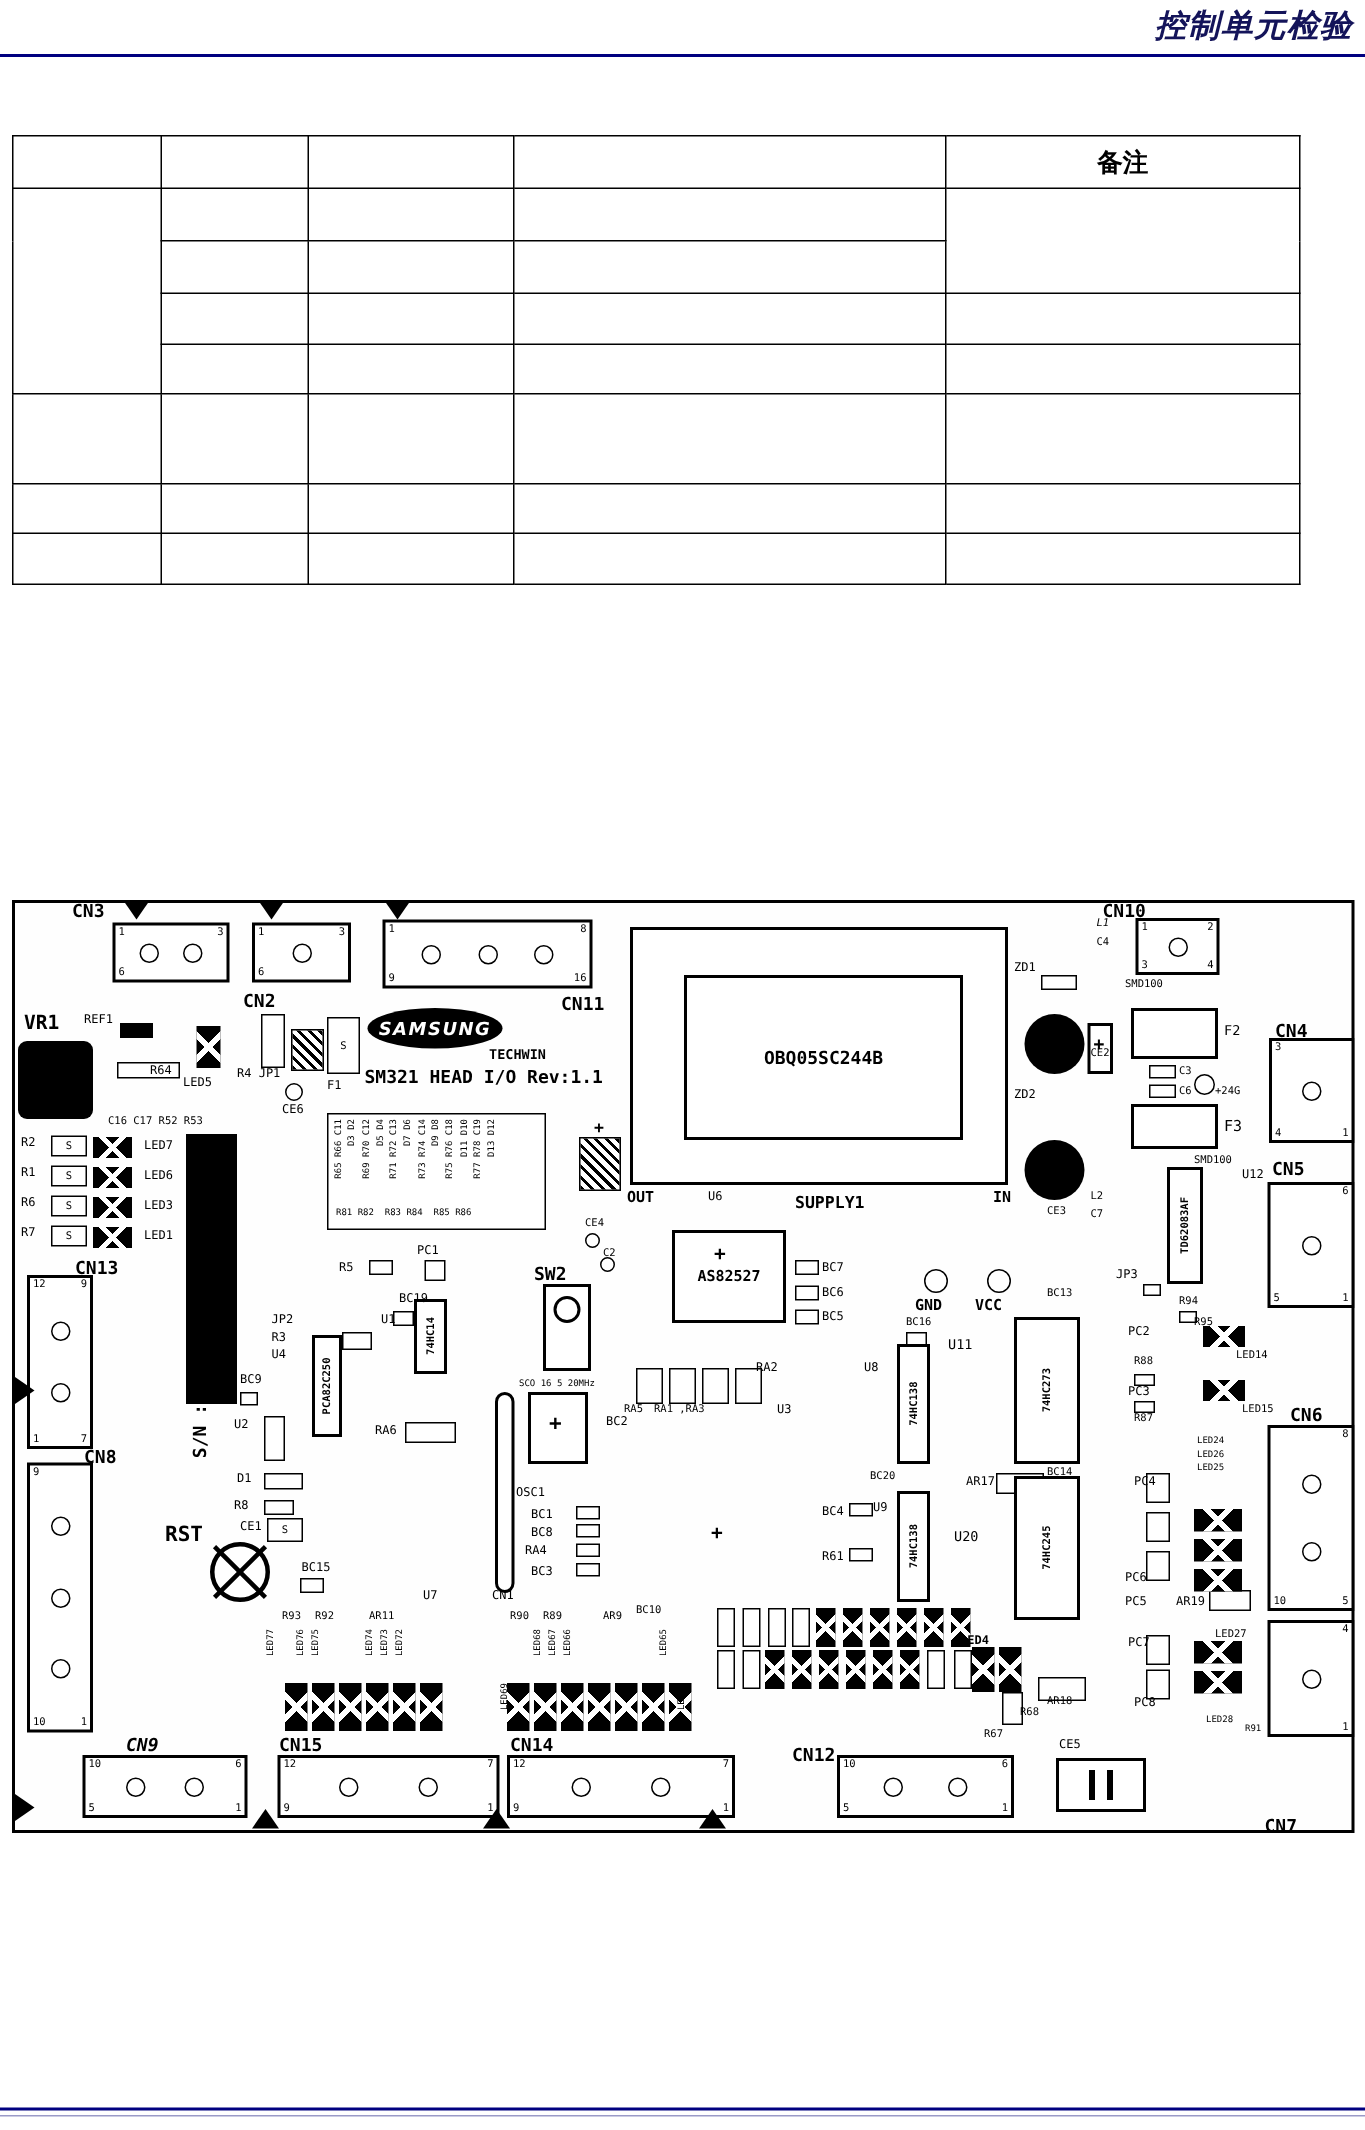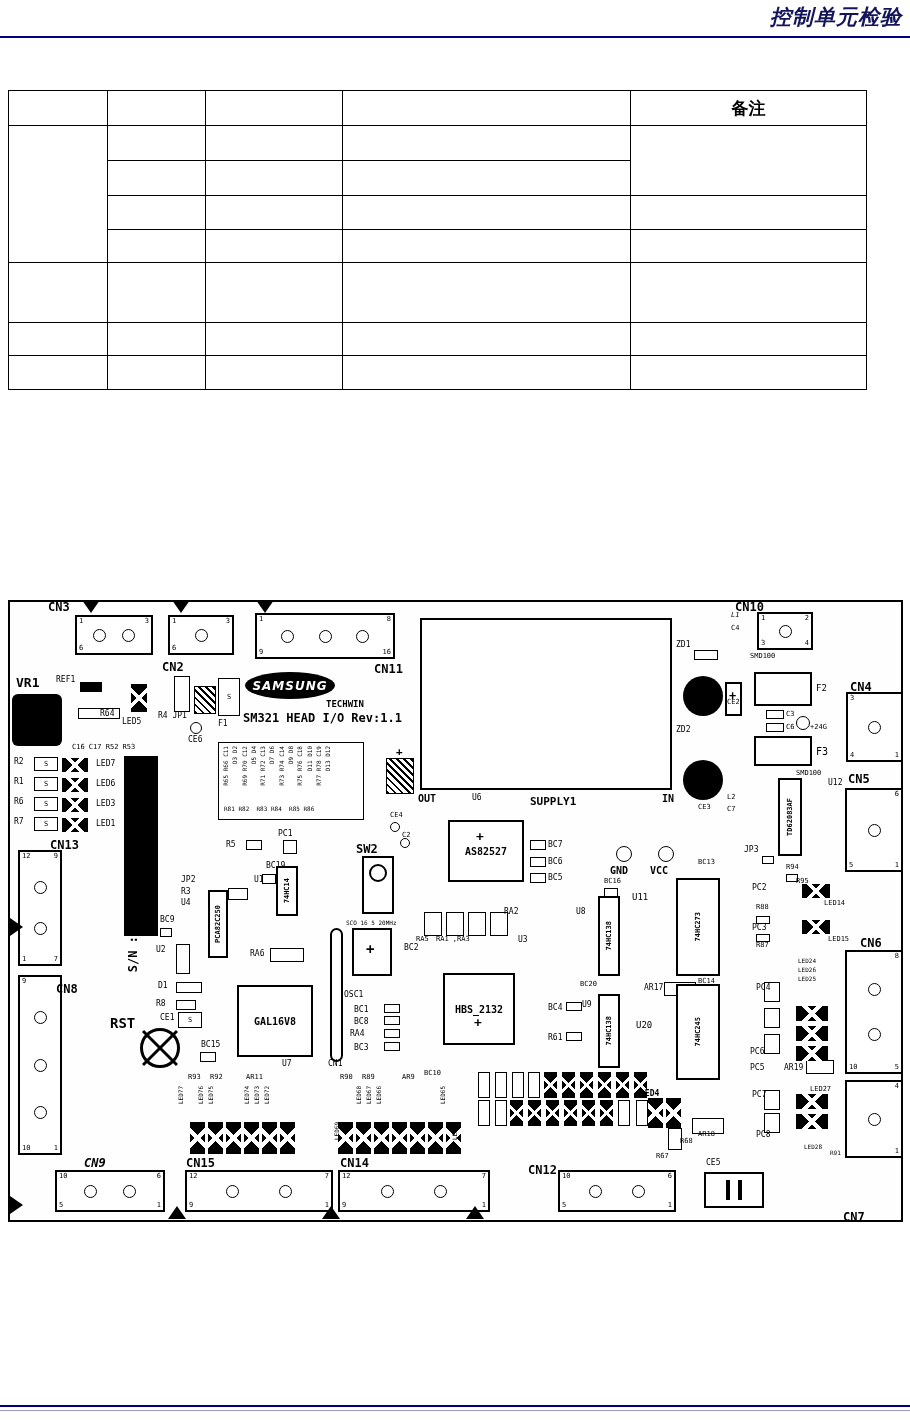--- a/index.html
+++ b/index.html
@@ -139,20 +139,23 @@
       <td></td>
       <td></td>
       <td></td>
     </tr>
   </tbody>
     </table>
 
   <div id="pcb-outline"></div>
 
   <div id="xfmr-outer"></div>
+  <div id="xfmr-inner">
+    <span>OBQ05SC244B</span>
+  </div>
 
   <div id="samsung-logo">
     <span>SAMSUNG</span>
   </div>
 
   <div id="blackbar"></div>
   <div id="vr1-body"></div>
   <div id="ref1-body"></div>
 
   <div id="sw2-body">
@@ -438,26 +441,20 @@
     <div class="tri tri-down" style="left: 172px; top: 600px;"></div>
     <div class="tri tri-down" style="left: 256px; top: 600px;"></div>
     <div class="tri tri-right" style="left: 10px; top: 918px;"></div>
     <div class="tri tri-right" style="left: 10px; top: 1196px;"></div>
     <div class="tri tri-up" style="left: 168px; top: 1206px;"></div>
     <div class="tri tri-up" style="left: 322px; top: 1206px;"></div>
     <div class="tri tri-up" style="left: 466px; top: 1206px;"></div>
     <div class="ic" style="left: 448px; top: 820px; width: 76px; height: 62px;">
       <span class="icl">AS82527</span>
     </div>
-    <div class="ic" style="left: 443px; top: 973px; width: 72px; height: 72px;">
-      <span class="icl">HBS_2132</span>
-    </div>
-    <div class="ic" style="left: 237px; top: 985px; width: 76px; height: 72px;">
-      <span class="icl">GAL16V8</span>
-    </div>
     <div class="ic icv" style="left: 676px; top: 878px; width: 44px; height: 98px;">
       <span class="icl">74HC273</span>
     </div>
     <div class="ic icv" style="left: 676px; top: 984px; width: 44px; height: 96px;">
       <span class="icl">74HC245</span>
     </div>
     <div class="ic icv" style="left: 598px; top: 896px; width: 22px; height: 80px;">
       <span class="icl">74HC138</span>
     </div>
     <div class="ic icv" style="left: 598px; top: 994px; width: 22px; height: 74px;">
@@ -542,21 +539,21 @@
       <span class="pin pin-br">7</span>
       <div class="clbl" style="left: 30px; top: -14px;">CN13</div>
     </div>
     <div class="conn connv" style="left: 18px; top: 975px; width: 44px; height: 180px;">
       <div class="hole"></div>
       <div class="hole"></div>
       <div class="hole"></div>
       <span class="pin pin-tl">9</span>
       <span class="pin pin-bl">10</span>
       <span class="pin pin-br">1</span>
-      <div class="clbl" style="left: 36px; top: -13px; margin-top: 18px;">CN8</div>
+      <div class="clbl" style="left: 36px; top: -13px;">CN8</div>
     </div>
     <div class="conn" style="left: 55px; top: 1170px; width: 110px; height: 42px;">
       <div class="hole"></div>
       <div class="hole"></div>
       <span class="pin pin-tl">10</span>
       <span class="pin pin-bl">5</span>
       <span class="pin pin-tr">6</span>
       <span class="pin pin-br">1</span>
       <div class="clbl" style="left: 27px; top: -16px; font-style: italic;">CN9</div>
     </div>

